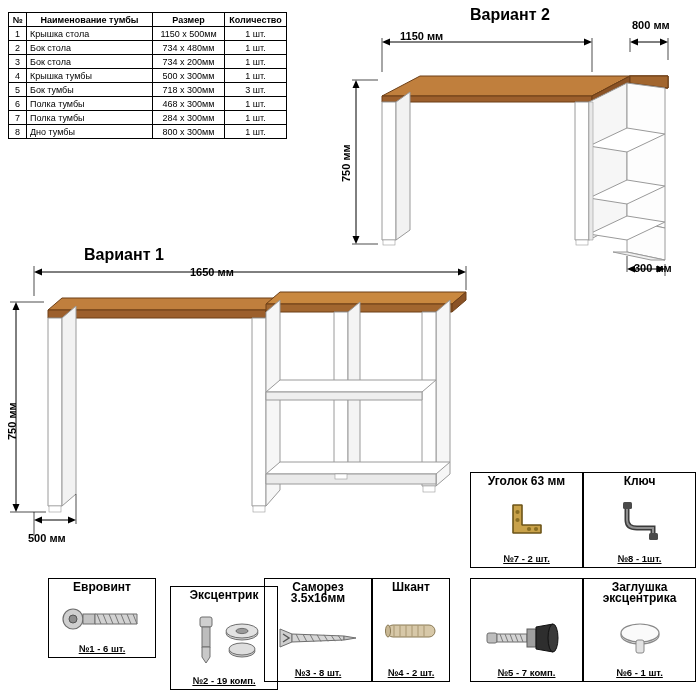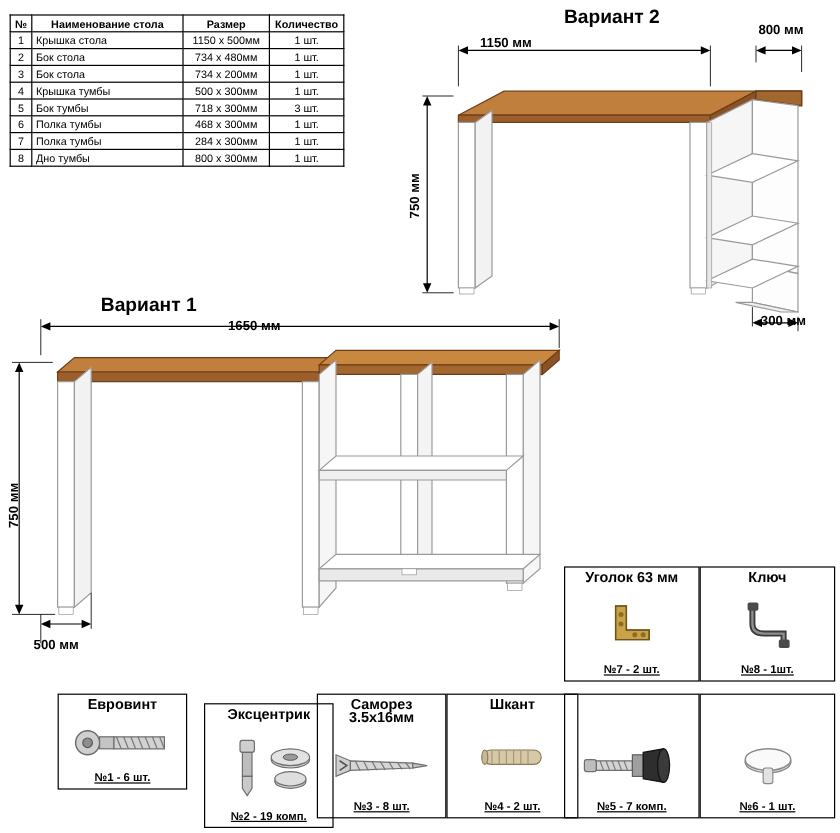--- a/index.html
+++ b/index.html
@@ -40,21 +40,21 @@
   .hw-qty{font-size:9.5px;font-weight:bold;text-align:center;position:absolute;bottom:3px;left:0;right:0;text-decoration:underline;}
   .hw-art{position:absolute;left:0;right:0;top:20px;bottom:18px;display:flex;align-items:center;justify-content:center;}
 </style>
 </head>
 <body>
 
 <table class="abs" id="parts-table">
   <thead>
     <tr>
       <th>№</th>
-      <th>Наименование стола</th>
+      <th>Наименование тумбы</th>
       <th>Размер</th>
       <th>Количество</th>
     </tr>
   </thead>
   <tbody>
     <tr>
       <td class="num">1</td>
       <td class="name">Крышка стола</td>
       <td class="size">1150 x 500мм</td>
       <td class="qty">1 шт.</td>
@@ -307,21 +307,21 @@
           <path d="M50 9.8 L54 16.4"></path>
           <path d="M57 10 L61 16.2"></path>
         <path d="M64 10.3 L68 16"></path>
       </g>
       <path d="M70 11 L82 13 L70 15 Z" fill="#c3c3c3" stroke="#6e6e6e" stroke-width="1"></path>
     </svg>
   </div>
   <div class="hw-qty">№3 - 8 шт.</div>
 </div>
 
-<div class="hw-cell" style="left:372px;top:578px;width:110px;height:104px;">
+<div class="hw-cell" style="left:372px;top:578px;width:78px;height:104px;">
   <div class="hw-title">Шкант</div>
   <div class="hw-art">
     <svg width="64" height="24" viewBox="0 0 64 24">
       <rect x="8" y="6" width="48" height="12" rx="6" fill="#d7c8a8" stroke="#8a7a55" stroke-width="1"></rect>
       <g stroke="#a89671" stroke-width="1">
         <path d="M15 6.6 L15 17.4"></path>
           <path d="M21 6.3 L21 17.7"></path>
           <path d="M27 6.2 L27 17.8"></path>
         <path d="M33 6.2 L33 17.8"></path>
           <path d="M39 6.3 L39 17.7"></path>
@@ -347,20 +347,22 @@
       </g>
       <rect x="46" y="8" width="9" height="18" fill="#9f9f9f" stroke="#5d5d5d" stroke-width="1"></rect>
       <path d="M55 6 L72 3 L72 31 L55 28 Z" fill="#2e2e2e" stroke="#111" stroke-width="1"></path>
       <ellipse cx="72" cy="17" rx="5" ry="14" fill="#3a3a3a" stroke="#111" stroke-width="1"></ellipse>
     </svg>
   </div>
   <div class="hw-qty">№5 - 7 комп.</div>
 </div>
 
 <div class="hw-cell" style="left:583px;top:578px;width:113px;height:104px;">
+  <div class="hw-title" style="white-space:pre-line;">Заглушка
+эксцентрика</div>
   <div class="hw-art" style="top:36px;">
     <svg width="56" height="34" viewBox="0 0 56 34">
       <ellipse cx="28" cy="13" rx="19" ry="9" fill="#f0f0f0" stroke="#8a8a8a" stroke-width="1.2"></ellipse>
       <ellipse cx="28" cy="11" rx="19" ry="9" fill="#fafafa" stroke="#8a8a8a" stroke-width="1.2"></ellipse>
       <rect x="24" y="18" width="8" height="13" rx="2" fill="#e2e2e2" stroke="#8a8a8a" stroke-width="1"></rect>
     </svg>
   </div>
   <div class="hw-qty">№6 - 1 шт.</div>
 </div>
 

